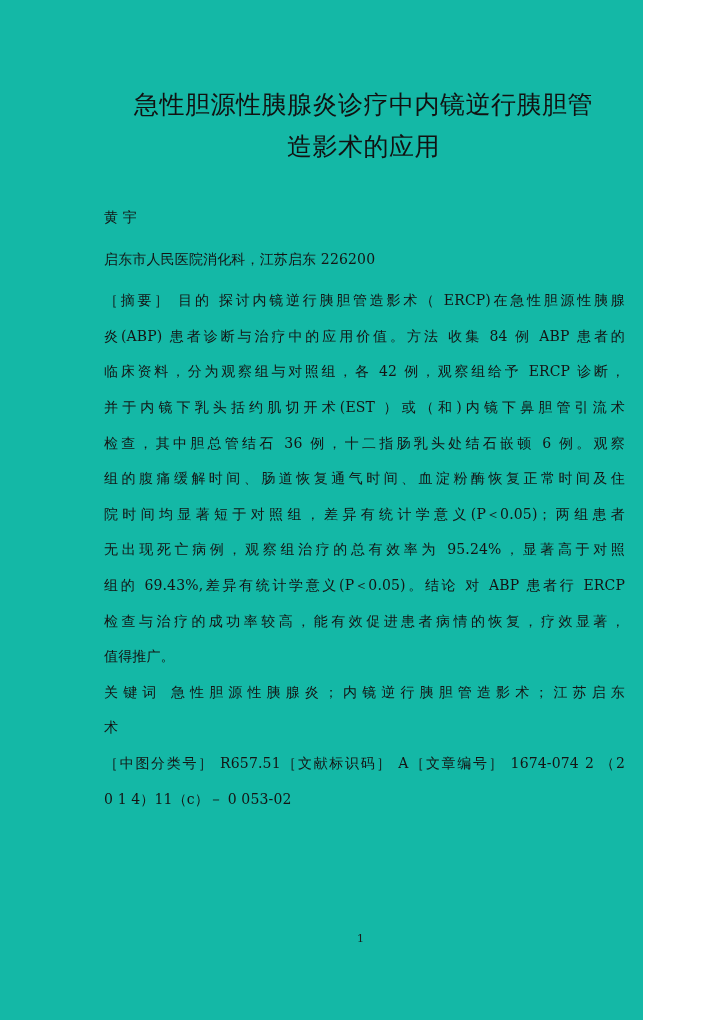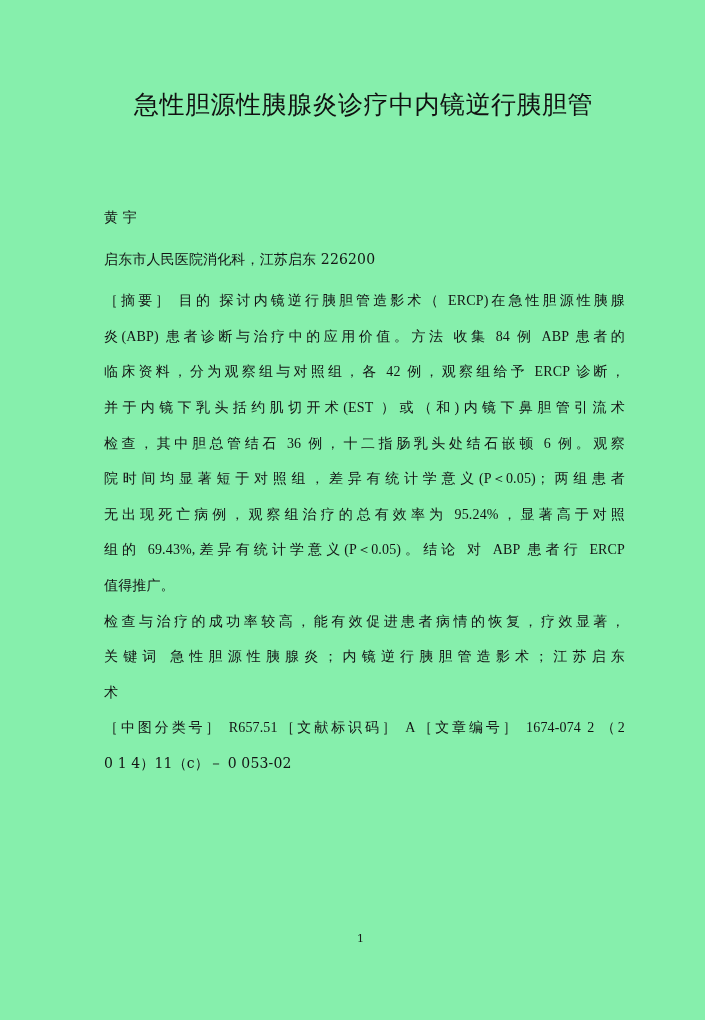--- a/index.html
+++ b/index.html
@@ -14,23 +14,23 @@
     overflow: hidden;
     font-family: "DejaVu Serif", "Liberation Serif", serif;
     color: #000000;
     -webkit-font-smoothing: antialiased;
   }
 
   .page {
     position: absolute;
     top: 0;
     left: 0;
-    width: 705px;
+    width: 643px;
     height: 1020px;
-    background: #86efac;
+    background: #14b8a6;
   }
 
   
   .doc-title {
     position: absolute;
     left: 104px;
     top: 84px;
     width: 519px;
     text-align: center;
     font-family: "DejaVu Serif", "Liberation Serif", serif;
@@ -59,21 +59,20 @@
     line-height: 35.6px;
     letter-spacing: 0.15px;
     white-space: pre;
     color: #141414;
   }
 
   .tline.just {
     white-space: normal;
     text-align: justify;
     text-align-last: justify;
-    font-family: Liberation Serif, serif;
   }
   .spacer-6 { height: 6px; }
 
   
   .page-number {
     position: absolute;
     left: 0;
     top: 932px;
     width: 721px;
     text-align: center;
@@ -83,40 +82,42 @@
     font-family: "DejaVu Serif", "Liberation Serif", serif;
   }
 </style>
 </head>
 <body>
 
 <div class="page">
 
   <h1 class="doc-title">
     <span class="title-line">急性胆源性胰腺炎诊疗中内镜逆行胰胆管</span>
+    <span class="title-line">造影术的应用</span>
   </h1>
 
   <div class="body-region">
 
     <div class="tline">黄 宇</div>
     <div class="spacer-6"></div>
 
     <div class="tline">启东市人民医院消化科，江苏启东 226200</div>
     <div class="spacer-6"></div>
 
     <div class="tline just">［摘要］ 目的 探讨内镜逆行胰胆管造影术（ ERCP)在急性胆源性胰腺</div>
     <div class="tline just">炎(ABP) 患者诊断与治疗中的应用价值。方法 收集 84 例 ABP 患者的</div>
     <div class="tline just">临床资料，分为观察组与对照组，各 42 例，观察组给予 ERCP 诊断，</div>
     <div class="tline just">并于内镜下乳头括约肌切开术(EST ）或（和)内镜下鼻胆管引流术</div>
     <div class="tline just">检查，其中胆总管结石 36 例，十二指肠乳头处结石嵌顿 6 例。观察</div>
+    <div class="tline just">组的腹痛缓解时间、肠道恢复通气时间、血淀粉酶恢复正常时间及住</div>
     <div class="tline just">院时间均显著短于对照组，差异有统计学意义(P＜0.05)；两组患者</div>
     <div class="tline just">无出现死亡病例，观察组治疗的总有效率为 95.24%，显著高于对照</div>
     <div class="tline just">组的 69.43%,差异有统计学意义(P＜0.05)。结论 对 ABP 患者行 ERCP</div>
+    <div class="tline just">检查与治疗的成功率较高，能有效促进患者病情的恢复，疗效显著，</div>
     <div class="tline">值得推广。</div>
-    <div class="tline just">检查与治疗的成功率较高，能有效促进患者病情的恢复，疗效显著，</div>
 
     <div class="tline just">关键词    急性胆源性胰腺炎；内镜逆行胰胆管造影术；江苏启东</div>
     <div class="tline">术</div>
 
     <div class="tline just">［中图分类号］ R657.51［文献标识码］ A［文章编号］ 1674-074 2 （2</div>
     <div class="tline">0 1 4）11（c）－ 0 053-02</div>
 
 
   </div>
 

